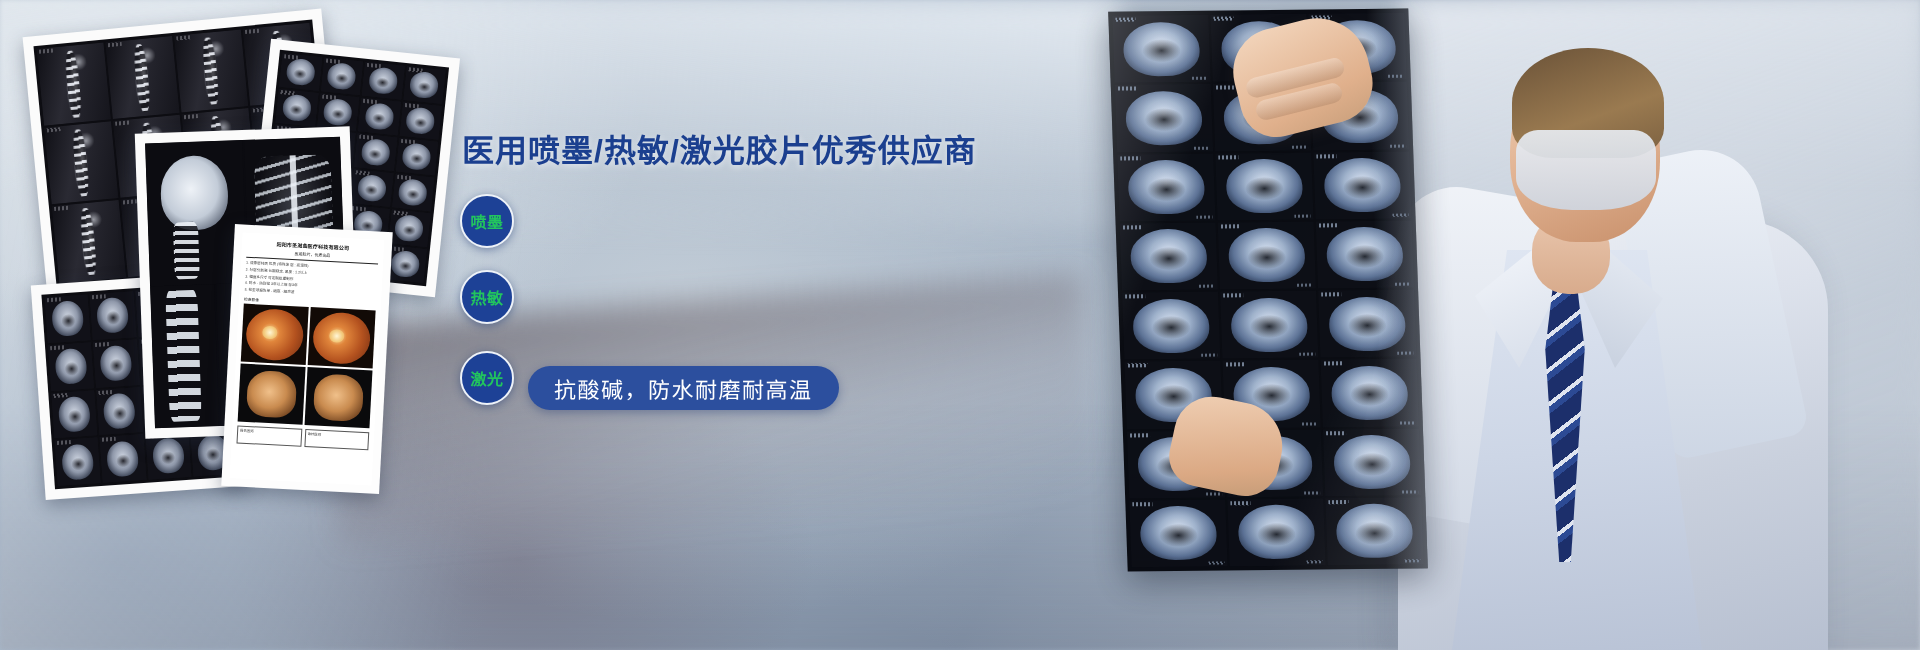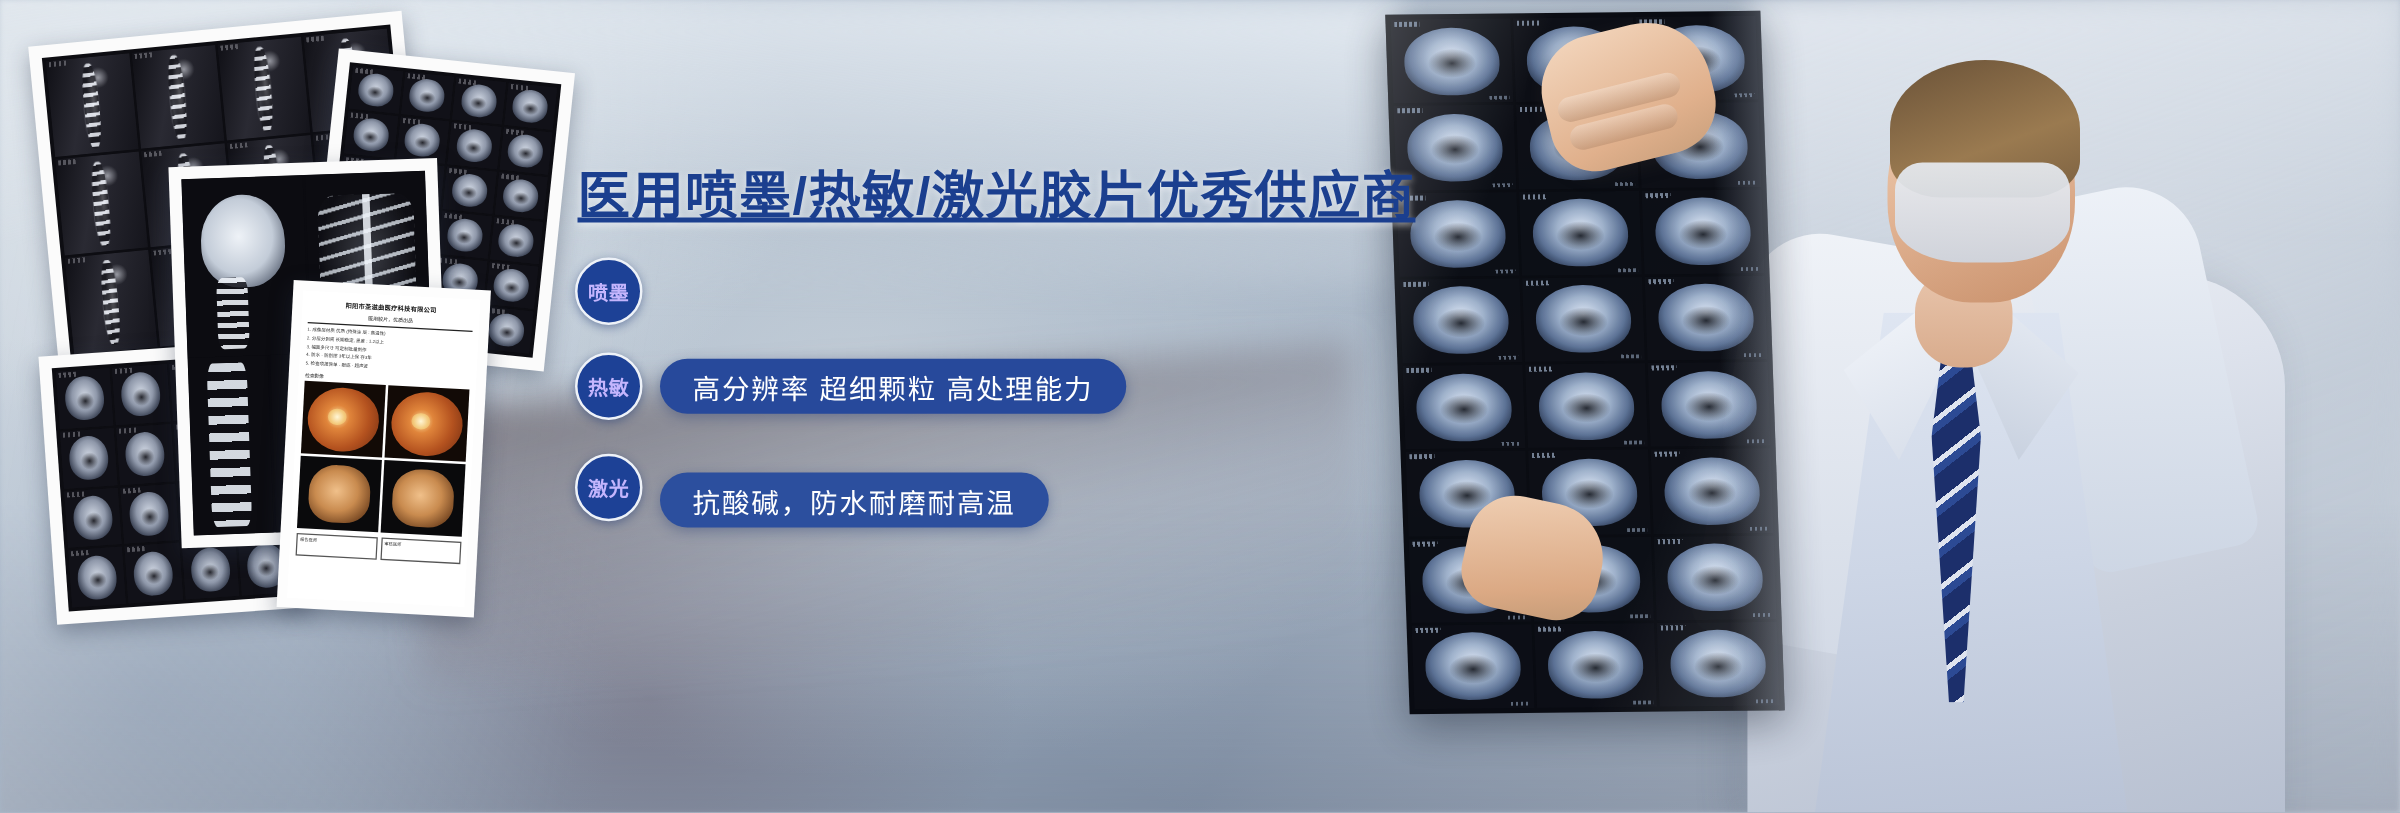--- a/index.html
+++ b/index.html
@@ -212,30 +212,30 @@
     background:repeating-linear-gradient(90deg,#8fa0b8 0 2px,transparent 2px 4px);opacity:.6;}
   .mri-sheet .sheen{position:absolute;inset:0;
     background:linear-gradient(112deg,rgba(255,255,255,.22) 0%,rgba(255,255,255,0) 26%,rgba(255,255,255,0) 70%,rgba(255,255,255,.14) 100%);
     pointer-events:none;}
   .mri-sheet .curl{position:absolute;right:-6px;top:0;width:48px;height:100%;
     background:linear-gradient(90deg,rgba(255,255,255,0),rgba(210,222,240,.32));pointer-events:none;}
 
   
   .content{position:absolute;left:460px;top:132px;width:620px;}
   .headline{
-    font-size:42px;font-weight:bold;color:#1b3f8f;letter-spacing:1px;
+    font-size:32px;font-weight:bold;color:#1b3f8f;letter-spacing:1px;
     text-shadow:0 2px 6px rgba(255,255,255,.55);
-    white-space:nowrap;margin:0 0 24px 2px;line-height:1.2;text-decoration:underline;
+    white-space:nowrap;margin:0 0 24px 2px;line-height:1.2;
   }
   .feature-row{display:flex;align-items:center;margin-bottom:22px;}
   .badge-circle{
     width:50px;height:50px;border-radius:50%;
     background:#1d4196;border:2px solid #eef2f8;
     display:flex;align-items:center;justify-content:center;
-    color:#c4b5fd;font-size:16px;font-weight:bold;letter-spacing:.5px;
+    color:#22c55e;font-size:16px;font-weight:bold;letter-spacing:.5px;
     box-shadow:0 2px 8px rgba(25,50,110,.45);
     flex:0 0 auto;
   }
   .pill{
     margin-left:14px;height:44px;border-radius:22px;
     background:#234a9a;color:#ffffff;
     display:flex;align-items:center;
     padding:0 26px;font-size:22px;letter-spacing:1.5px;white-space:nowrap;
     box-shadow:0 3px 10px rgba(25,50,110,.35);
   }
@@ -623,21 +623,20 @@
 
   <div class="content">
     <h1 class="headline">医用喷墨/热敏/激光胶片优秀供应商</h1>
 
     <div class="feature-row">
       <div class="badge-circle">喷墨</div>
     </div>
 
     <div class="feature-row">
       <div class="badge-circle">热敏</div>
-      <div class="pill r2">高分辨率 超细颗粒 高处理能力</div>
     </div>
 
     <div class="feature-row">
       <div class="badge-circle">激光</div>
       <div class="pill r3">抗酸碱，防水耐磨耐高温</div>
     </div>
   </div>
 
 </div>
 

